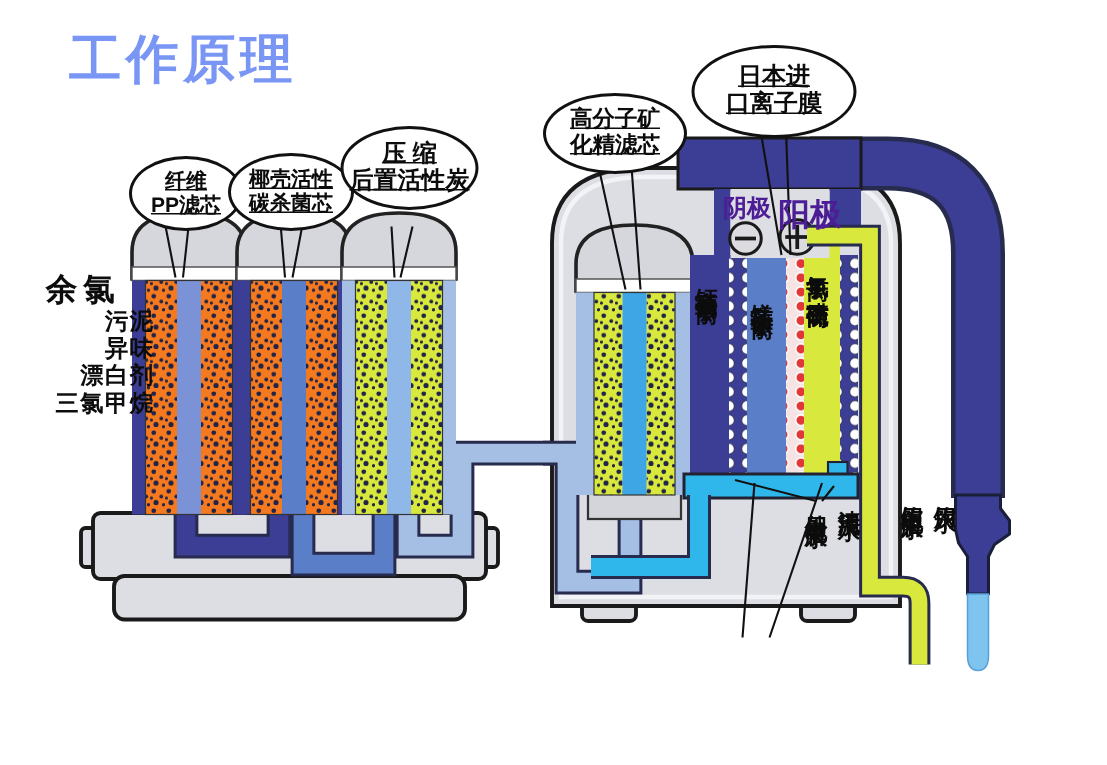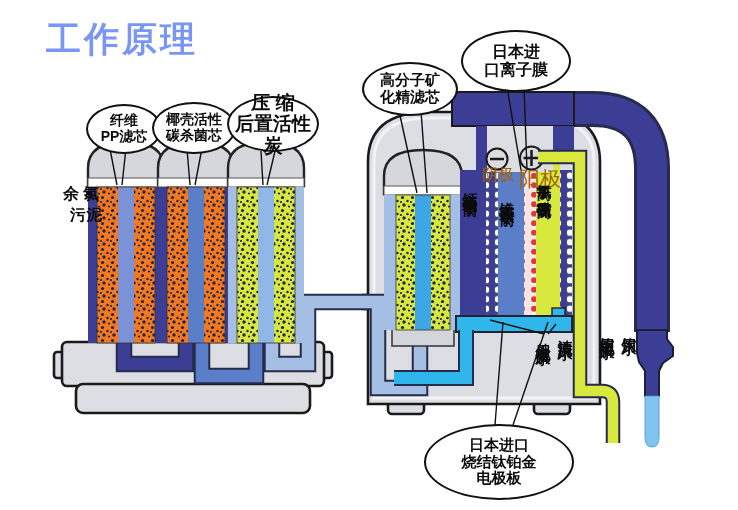--- a/index.html
+++ b/index.html
@@ -3,25 +3,25 @@
 <meta charset="utf-8">
 <style>
   html,body{margin:0;padding:0;background:#fff;}
   body{font-family:"Liberation Sans","DejaVu Sans",sans-serif;}
   .stage{position:relative;width:686px;height:510px;background:#fff;overflow:hidden;}
   .stage svg{position:absolute;left:0;top:0;z-index:1;}
   .abs{position:absolute;z-index:3;}
   .title{font-size:35px;letter-spacing:3px;color:var(--title-blue);font-weight:bold;}
   .bubble{position:absolute;z-index:4;border:2.2px solid #111;border-radius:50%;
           background:#fff;display:flex;align-items:center;justify-content:center;
-          text-align:center;white-space:pre-line;font-weight:bold;color:#0c0c0c;line-height:1.12;}
+          text-align:center;white-space:pre-line;font-weight:bold;color:#0c0c0c;line-height:1.12;text-decoration:underline;}
   .contams{position:absolute;z-index:3;text-align:right;color:#0c0c0c;font-weight:bold;}
-  .contams .big{font-size:16px;line-height:24px;letter-spacing:4px;}
+  .contams .big{font-size:21px;line-height:24px;letter-spacing:4px;text-align:center;}
   .contams .itm{font-size:15.5px;line-height:18.2px;letter-spacing:1px;}
-  .lbl{position:absolute;z-index:4;font-weight:normal;color:#a16207;margin-top:36px;}
+  .lbl{position:absolute;z-index:4;font-weight:bold;color:#4c1d95;}
   .vtxt{position:absolute;z-index:4;writing-mode:vertical-rl;text-orientation:upright;
         font-weight:bold;color:#0c0c0c;line-height:1;}
   
   .f-gray{fill:var(--body-gray);stroke:#1a1a1a;stroke-width:2.6;}
   .f-dome{fill:#D6D7DC;stroke:#222;stroke-width:2.4;}
   .f-collar{fill:#fff;stroke:#555;stroke-width:1;}
   .f-navy{fill:var(--navy);}
   .f-blue{fill:var(--blue);}
   .f-peri{fill:var(--periwinkle);}
   .f-orange{fill:var(--orange);}
@@ -189,33 +189,33 @@
     <path class="lead" d="M544,334 L490,320 M548,334 L556,324"></path>
   </g>
 </svg>
 
   <div class="abs title" style="left:46px;top:16px;">工作原理</div>
 
   <div class="bubble" style="left:86px;top:104px;width:72px;height:46px;font-size:14px;">纤维
 PP滤芯</div>
   <div class="bubble" style="left:152px;top:102px;width:80px;height:48px;font-size:14px;">椰壳活性
 碳杀菌芯</div>
-  <div class="bubble" style="left:227px;top:96px;width:88px;height:52px;font-size:19px;">压 缩
+  <div class="bubble" style="left:227px;top:84px;width:88px;height:52px;font-size:16px;">压 缩
 后置活性炭</div>
   <div class="bubble" style="left:362px;top:62px;width:92px;height:50px;font-size:15px;">高分子矿
 化精滤芯</div>
   <div class="bubble" style="left:461px;top:30px;width:106px;height:58px;font-size:16px;">日本进
 口离子膜</div>
-  <div class="bubble" style="left:424px;top:424px;width:146px;height:72px;font-size:15px;">日本进口
-烧结钛铂金
-电极板</div>
 
   <div class="contams" style="left:8px;top:182px;width:95px;">
     <div class="big">余氯</div>
     <div class="itm">污泥</div>
+    <div class="itm">异味</div>
+    <div class="itm">漂白剂</div>
+    <div class="itm">三氯甲烷</div>
   </div>
 
   <div class="lbl" style="left:482px;top:129px;font-size:16px;">阴极</div>
   <div class="lbl" style="left:519px;top:129px;font-size:21px;">阳极</div>
 
   <div class="vtxt" style="left:463px;top:180px;font-size:15px;letter-spacing:2px;">钙离子钠离子</div>
   <div class="vtxt" style="left:500px;top:190px;font-size:15px;letter-spacing:2px;">镁离子铁离子</div>
   <div class="vtxt" style="left:537px;top:172px;font-size:15px;letter-spacing:0.5px;">氯离子　硫磺离子</div>
 
   <div class="vtxt" style="left:536px;top:331px;font-size:15px;letter-spacing:2px;">外用电解水</div>

